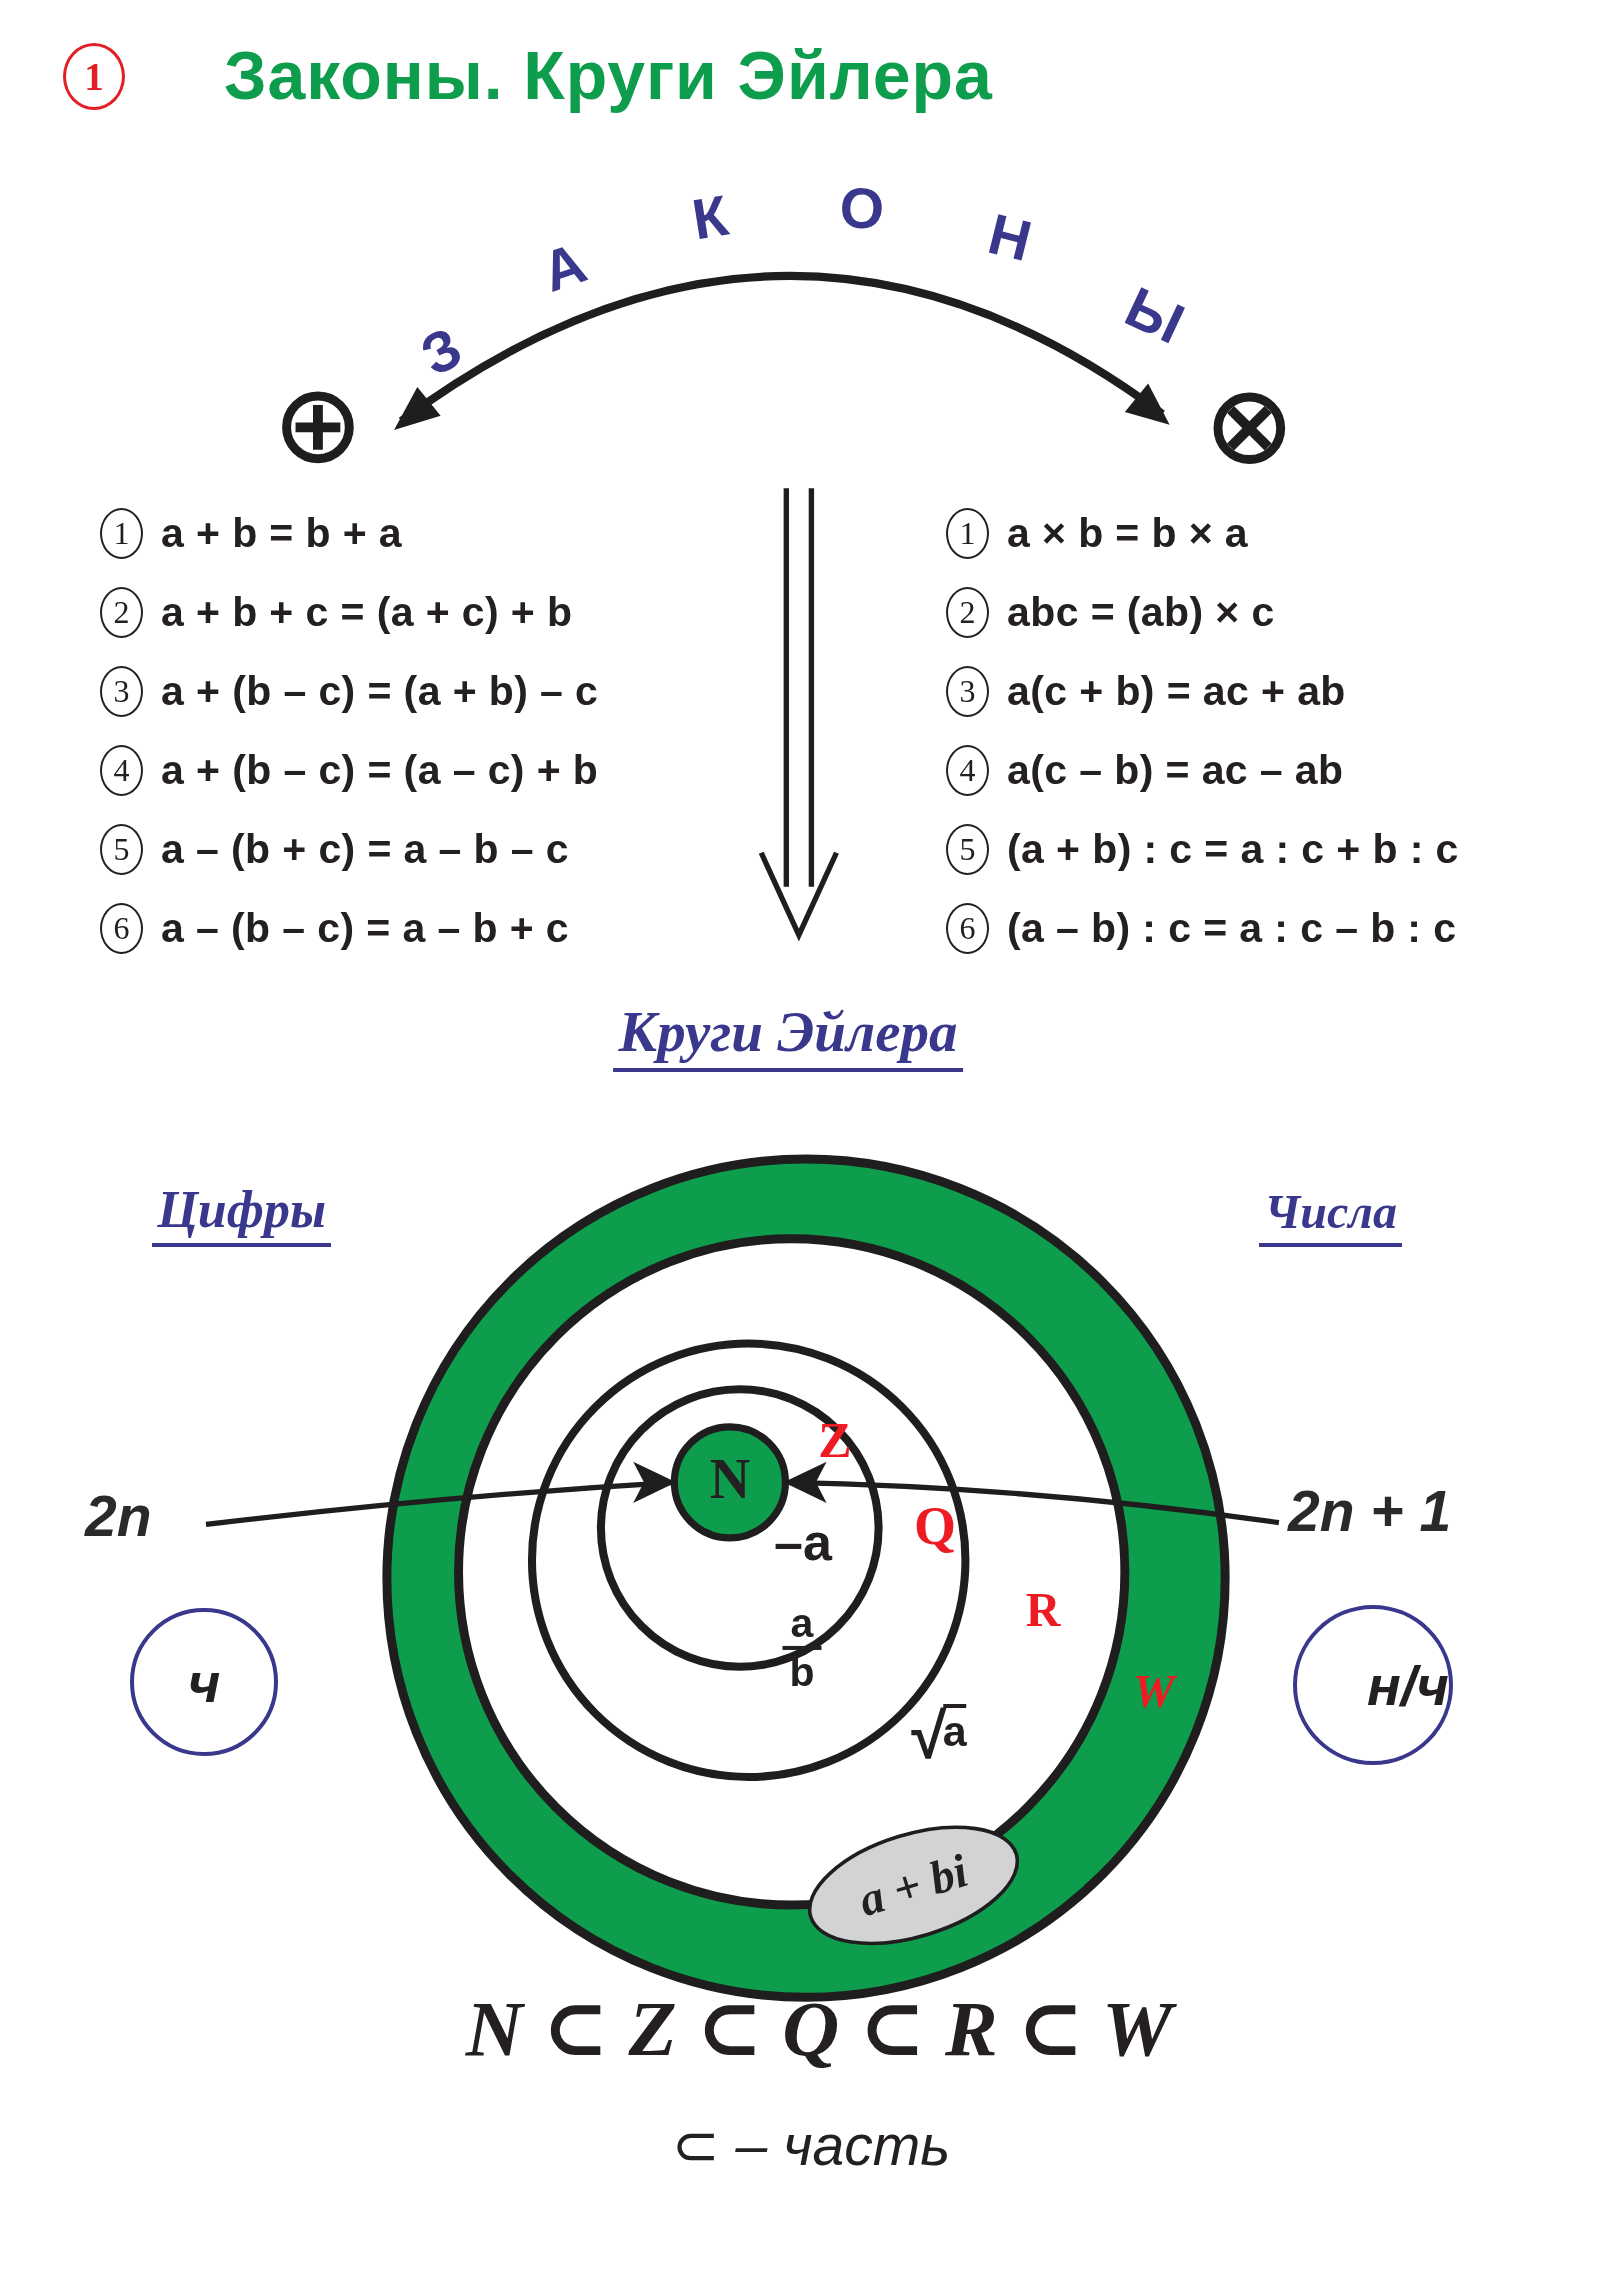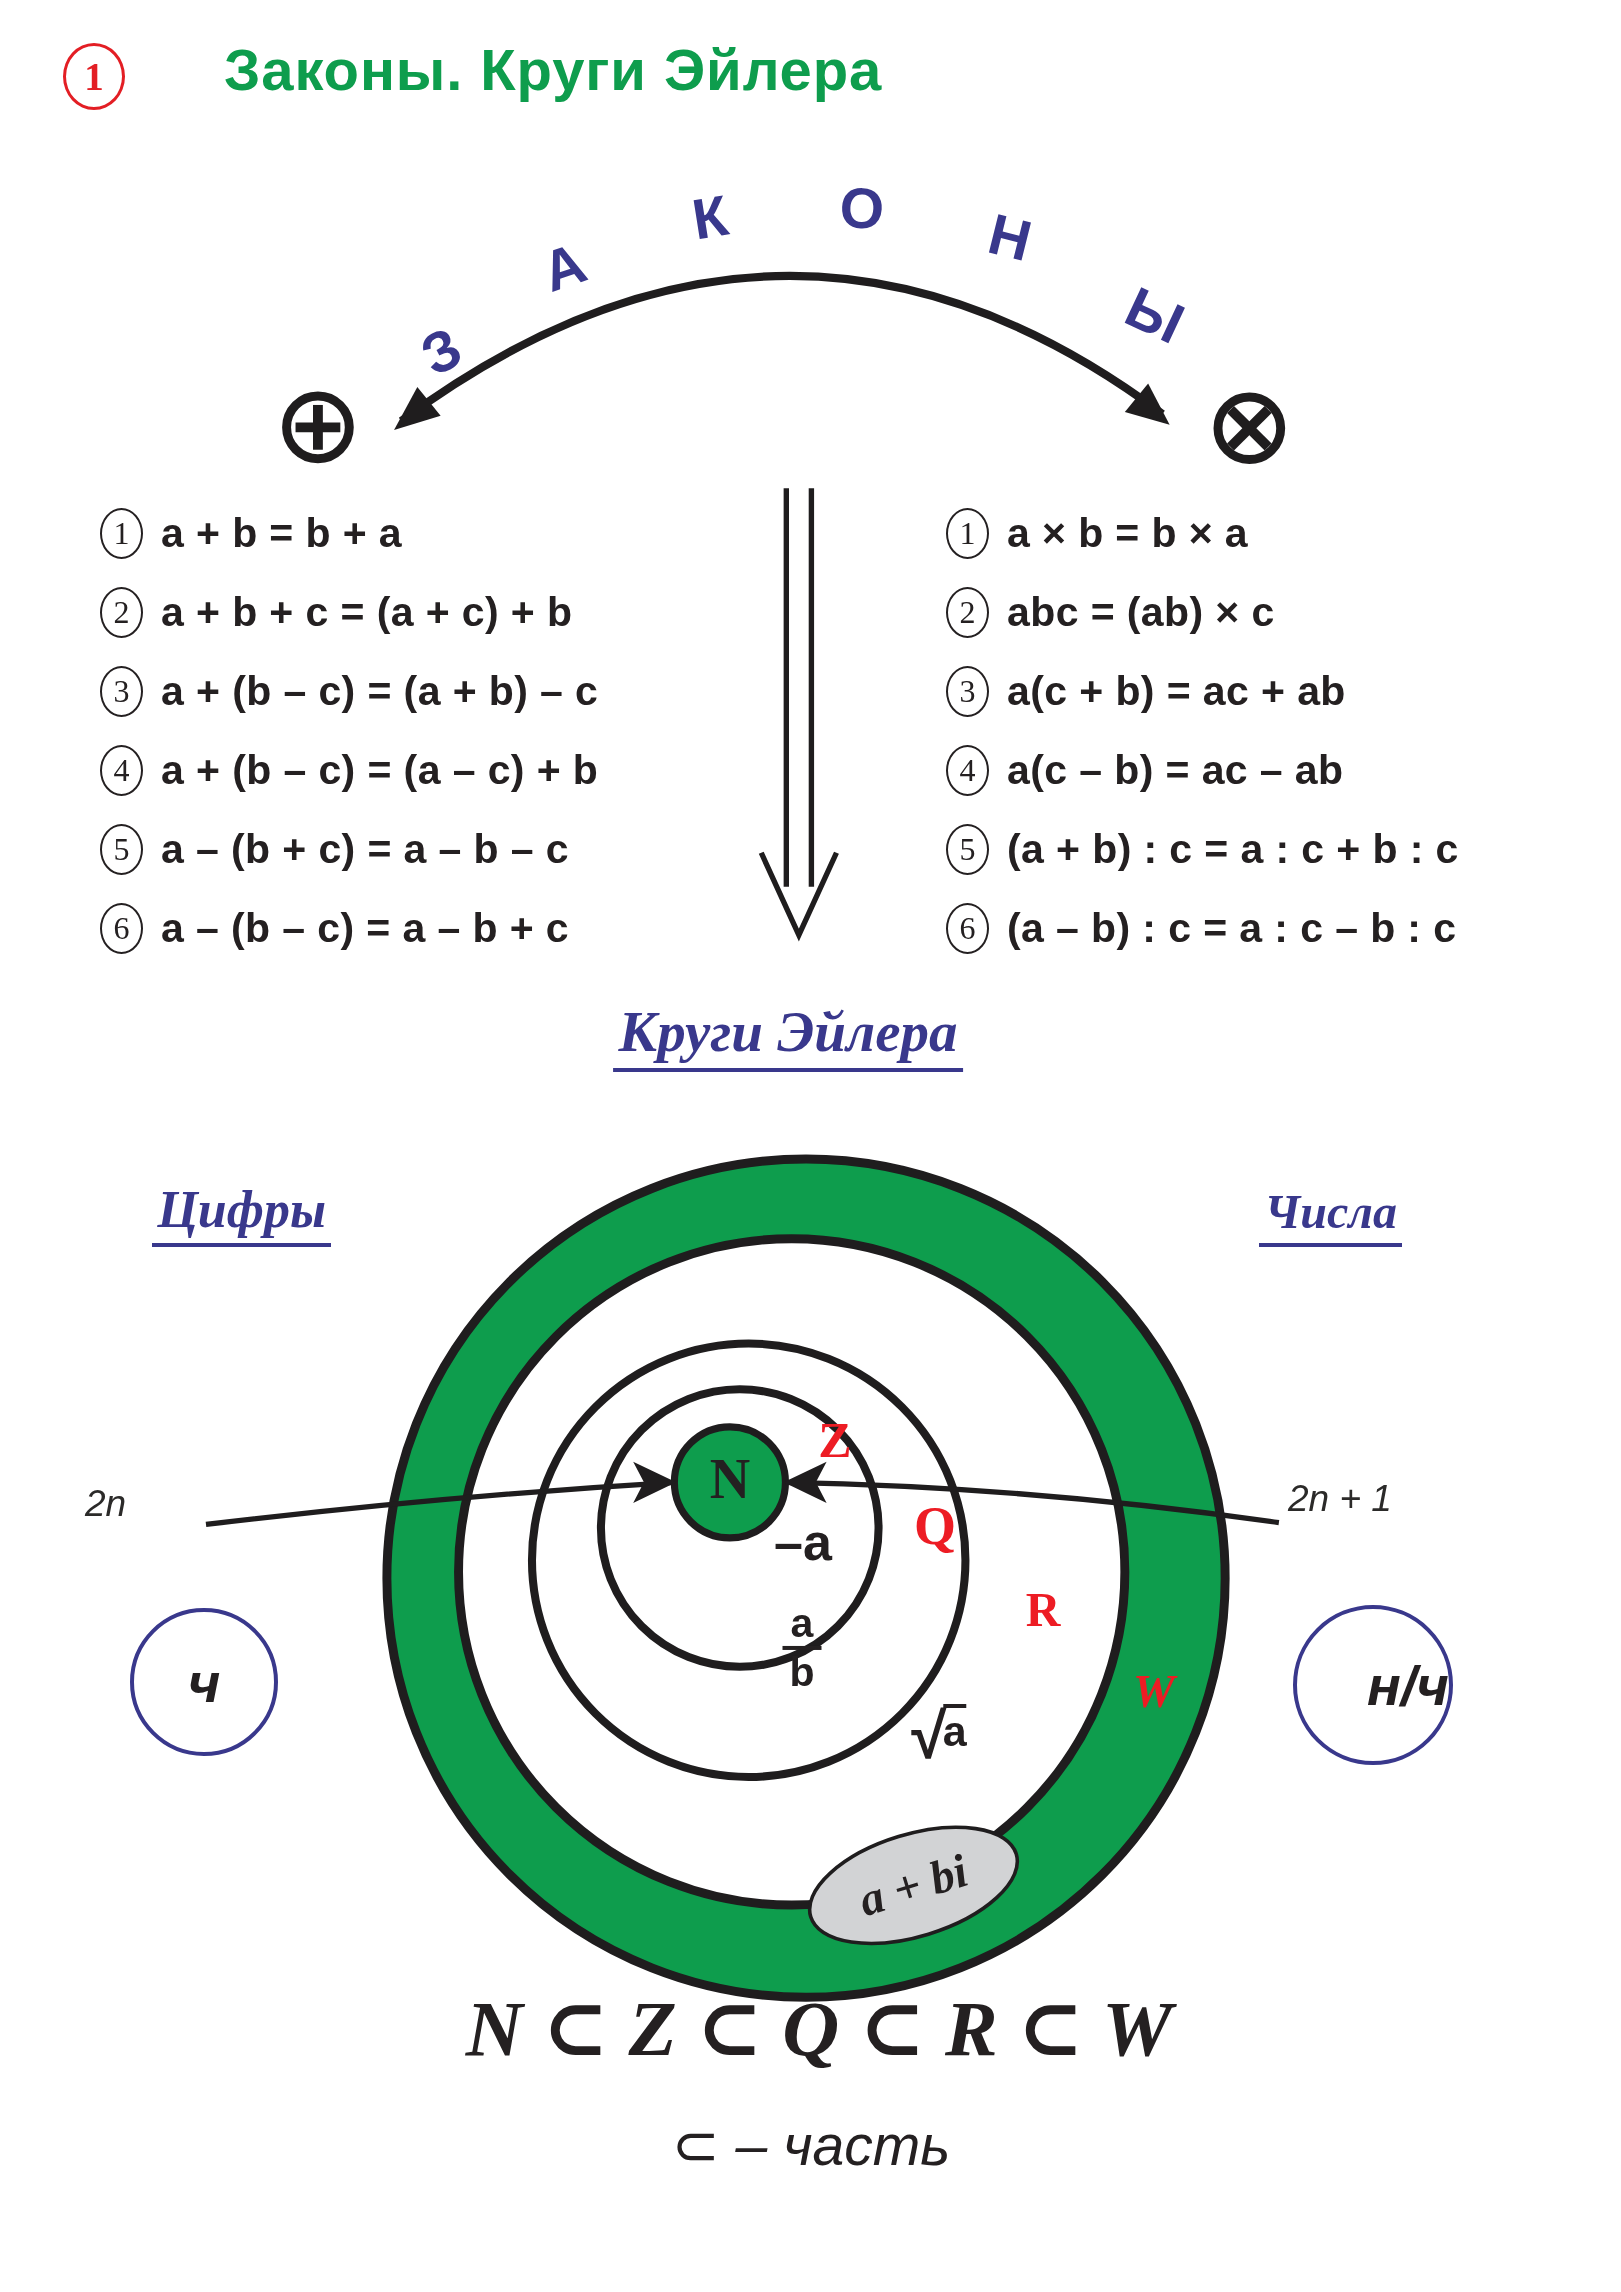--- a/index.html
+++ b/index.html
@@ -11,21 +11,21 @@
   .abs{position:absolute;}
 
   
   .badge{
     left:63px;top:43px;width:56px;height:61px;border:3.6px solid #e31e24;
     border-radius:50%;display:flex;align-items:center;justify-content:center;
   }
   .badge span{color:#e31e24;font-size:39px;font-weight:bold;font-family:"Liberation Serif",serif;}
 
   .page-title{
-    left:224px;top:36px;font-size:58px;font-weight:bold;color:#0e9d4d;
+    left:224px;top:36px;font-size:68px;font-weight:bold;color:#0e9d4d;
     letter-spacing:0.9px;white-space:nowrap;
   }
 
   .arc-letter{
     color:#39388c;font-size:57px;font-weight:bold;
     transform-origin:center;white-space:nowrap;
   }
 
   
   .law-col{display:flex;flex-direction:column;}
@@ -36,21 +36,21 @@
     font-family:"Liberation Serif",serif;font-size:32px;color:#242021;
   }
   .law-formula{font-size:41px;font-weight:bold;white-space:nowrap;letter-spacing:0.4px;}
 
   
   .script-head{
     font-family:"Liberation Serif","DejaVu Serif",serif;font-style:italic;font-weight:bold;
     color:#39388c;border-bottom:4.5px solid #39388c;padding:0 5.4px 3.6px 5.4px;white-space:nowrap;margin-top:23px;
   }
 
-  .side-num{font-size:37px;font-weight:normal;font-style:italic;white-space:nowrap;color:#2b2a29;}
+  .side-num{font-size:57px;font-weight:bold;font-style:italic;white-space:nowrap;color:#2b2a29;}
 
   .parity-circle{
     border:4.5px solid #39388c;border-radius:50%;
     display:flex;align-items:center;justify-content:center;
   }
   .parity-circle span{font-size:56px;font-weight:bold;font-style:italic;color:#242021;white-space:nowrap;}
 
   .set-label{
     font-family:"Liberation Serif","DejaVu Serif",serif;font-weight:bold;color:#ed1c24;
     white-space:nowrap;

